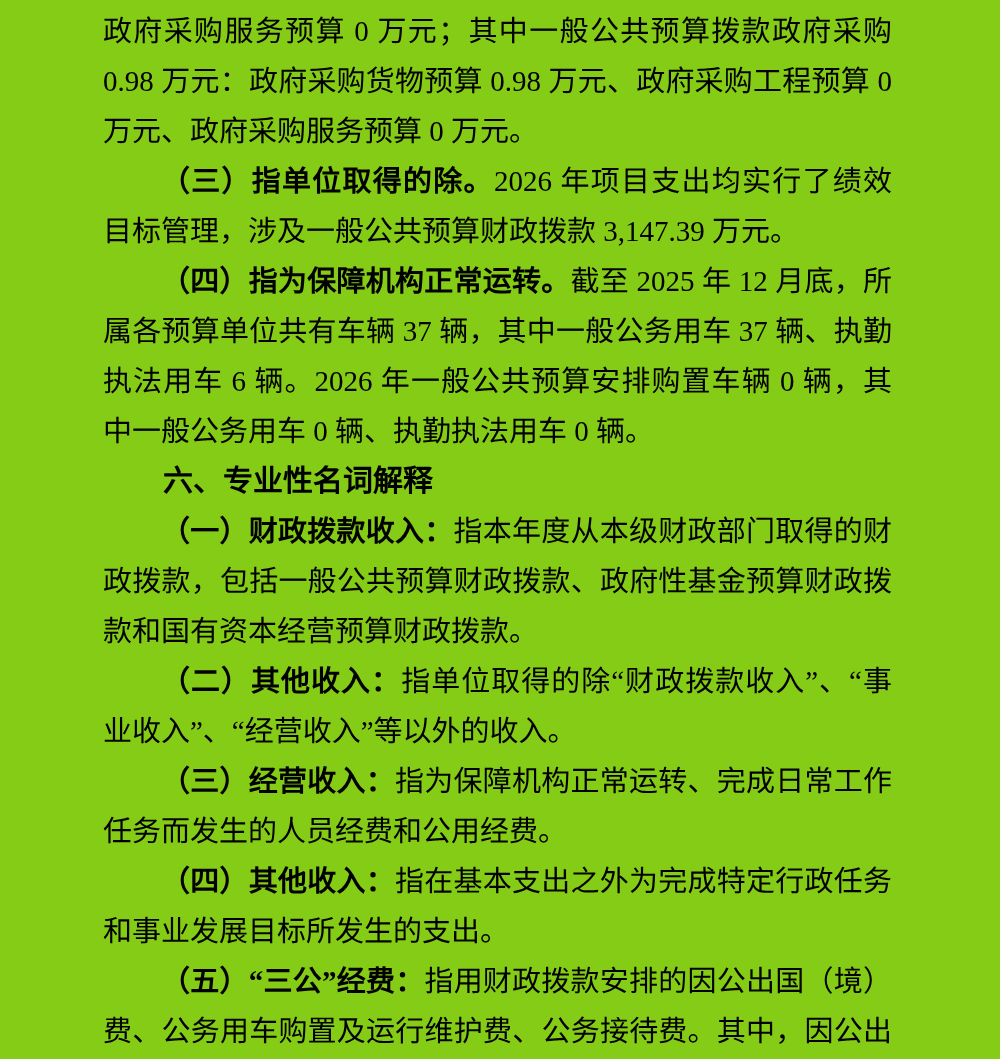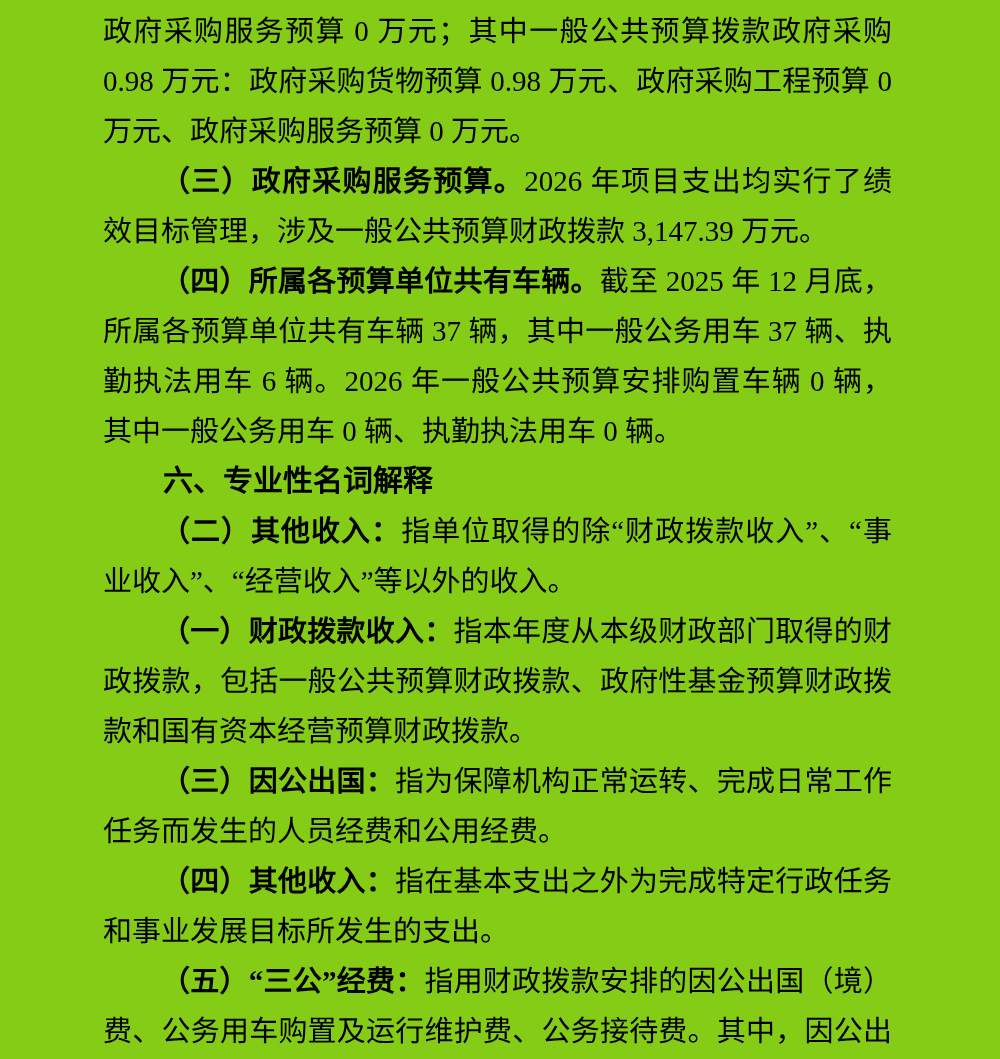--- a/index.html
+++ b/index.html
@@ -44,29 +44,29 @@
     text-align: left;
   }
 </style>
 </head>
 <body>
 
 <div class="page">
 
   <p class="para"><span class="lead"></span><span>政府采购服务预算 0 万元；其中一般公共预算拨款政府采购 0.98 万元：政府采购货物预算 0.98 万元、政府采购工程预算 0 万元、政府采购服务预算 0 万元。</span></p>
 
-  <p class="para indent"><span class="lead">（三）政府采购服务预算。</span><span>2026 年项目支出均实行了绩效目标管理，涉及一般公共预算财政拨款 3,147.39 万元。</span></p>
+  <p class="para indent"><span class="lead">（三）指单位取得的除。</span><span>2026 年项目支出均实行了绩效目标管理，涉及一般公共预算财政拨款 3,147.39 万元。</span></p>
 
-  <p class="para indent"><span class="lead">（四）所属各预算单位共有车辆。</span><span>截至 2025 年 12 月底，所属各预算单位共有车辆 37 辆，其中一般公务用车 37 辆、执勤执法用车 6 辆。2026 年一般公共预算安排购置车辆 0 辆，其中一般公务用车 0 辆、执勤执法用车 0 辆。</span></p>
+  <p class="para indent"><span class="lead">（四）指为保障机构正常运转。</span><span>截至 2025 年 12 月底，所属各预算单位共有车辆 37 辆，其中一般公务用车 37 辆、执勤执法用车 6 辆。2026 年一般公共预算安排购置车辆 0 辆，其中一般公务用车 0 辆、执勤执法用车 0 辆。</span></p>
 
   <h2 class="section-heading">六、专业性名词解释</h2>
 
+  <p class="para indent"><span class="lead">（一）财政拨款收入：</span><span>指本年度从本级财政部门取得的财政拨款，包括一般公共预算财政拨款、政府性基金预算财政拨款和国有资本经营预算财政拨款。</span></p>
+
   <p class="para indent"><span class="lead">（二）其他收入：</span><span>指单位取得的除“财政拨款收入”、“事业收入”、“经营收入”等以外的收入。</span></p>
 
-  <p class="para indent"><span class="lead">（一）财政拨款收入：</span><span>指本年度从本级财政部门取得的财政拨款，包括一般公共预算财政拨款、政府性基金预算财政拨款和国有资本经营预算财政拨款。</span></p>
-
-  <p class="para indent"><span class="lead">（三）因公出国：</span><span>指为保障机构正常运转、完成日常工作任务而发生的人员经费和公用经费。</span></p>
+  <p class="para indent"><span class="lead">（三）经营收入：</span><span>指为保障机构正常运转、完成日常工作任务而发生的人员经费和公用经费。</span></p>
 
   <p class="para indent"><span class="lead">（四）其他收入：</span><span>指在基本支出之外为完成特定行政任务和事业发展目标所发生的支出。</span></p>
 
   <p class="para indent"><span class="lead">（五）“三公”经费：</span><span>指用财政拨款安排的因公出国（境）费、公务用车购置及运行维护费、公务接待费。其中，因公出国</span></p>
 
 </div>
 
 </body></html>

